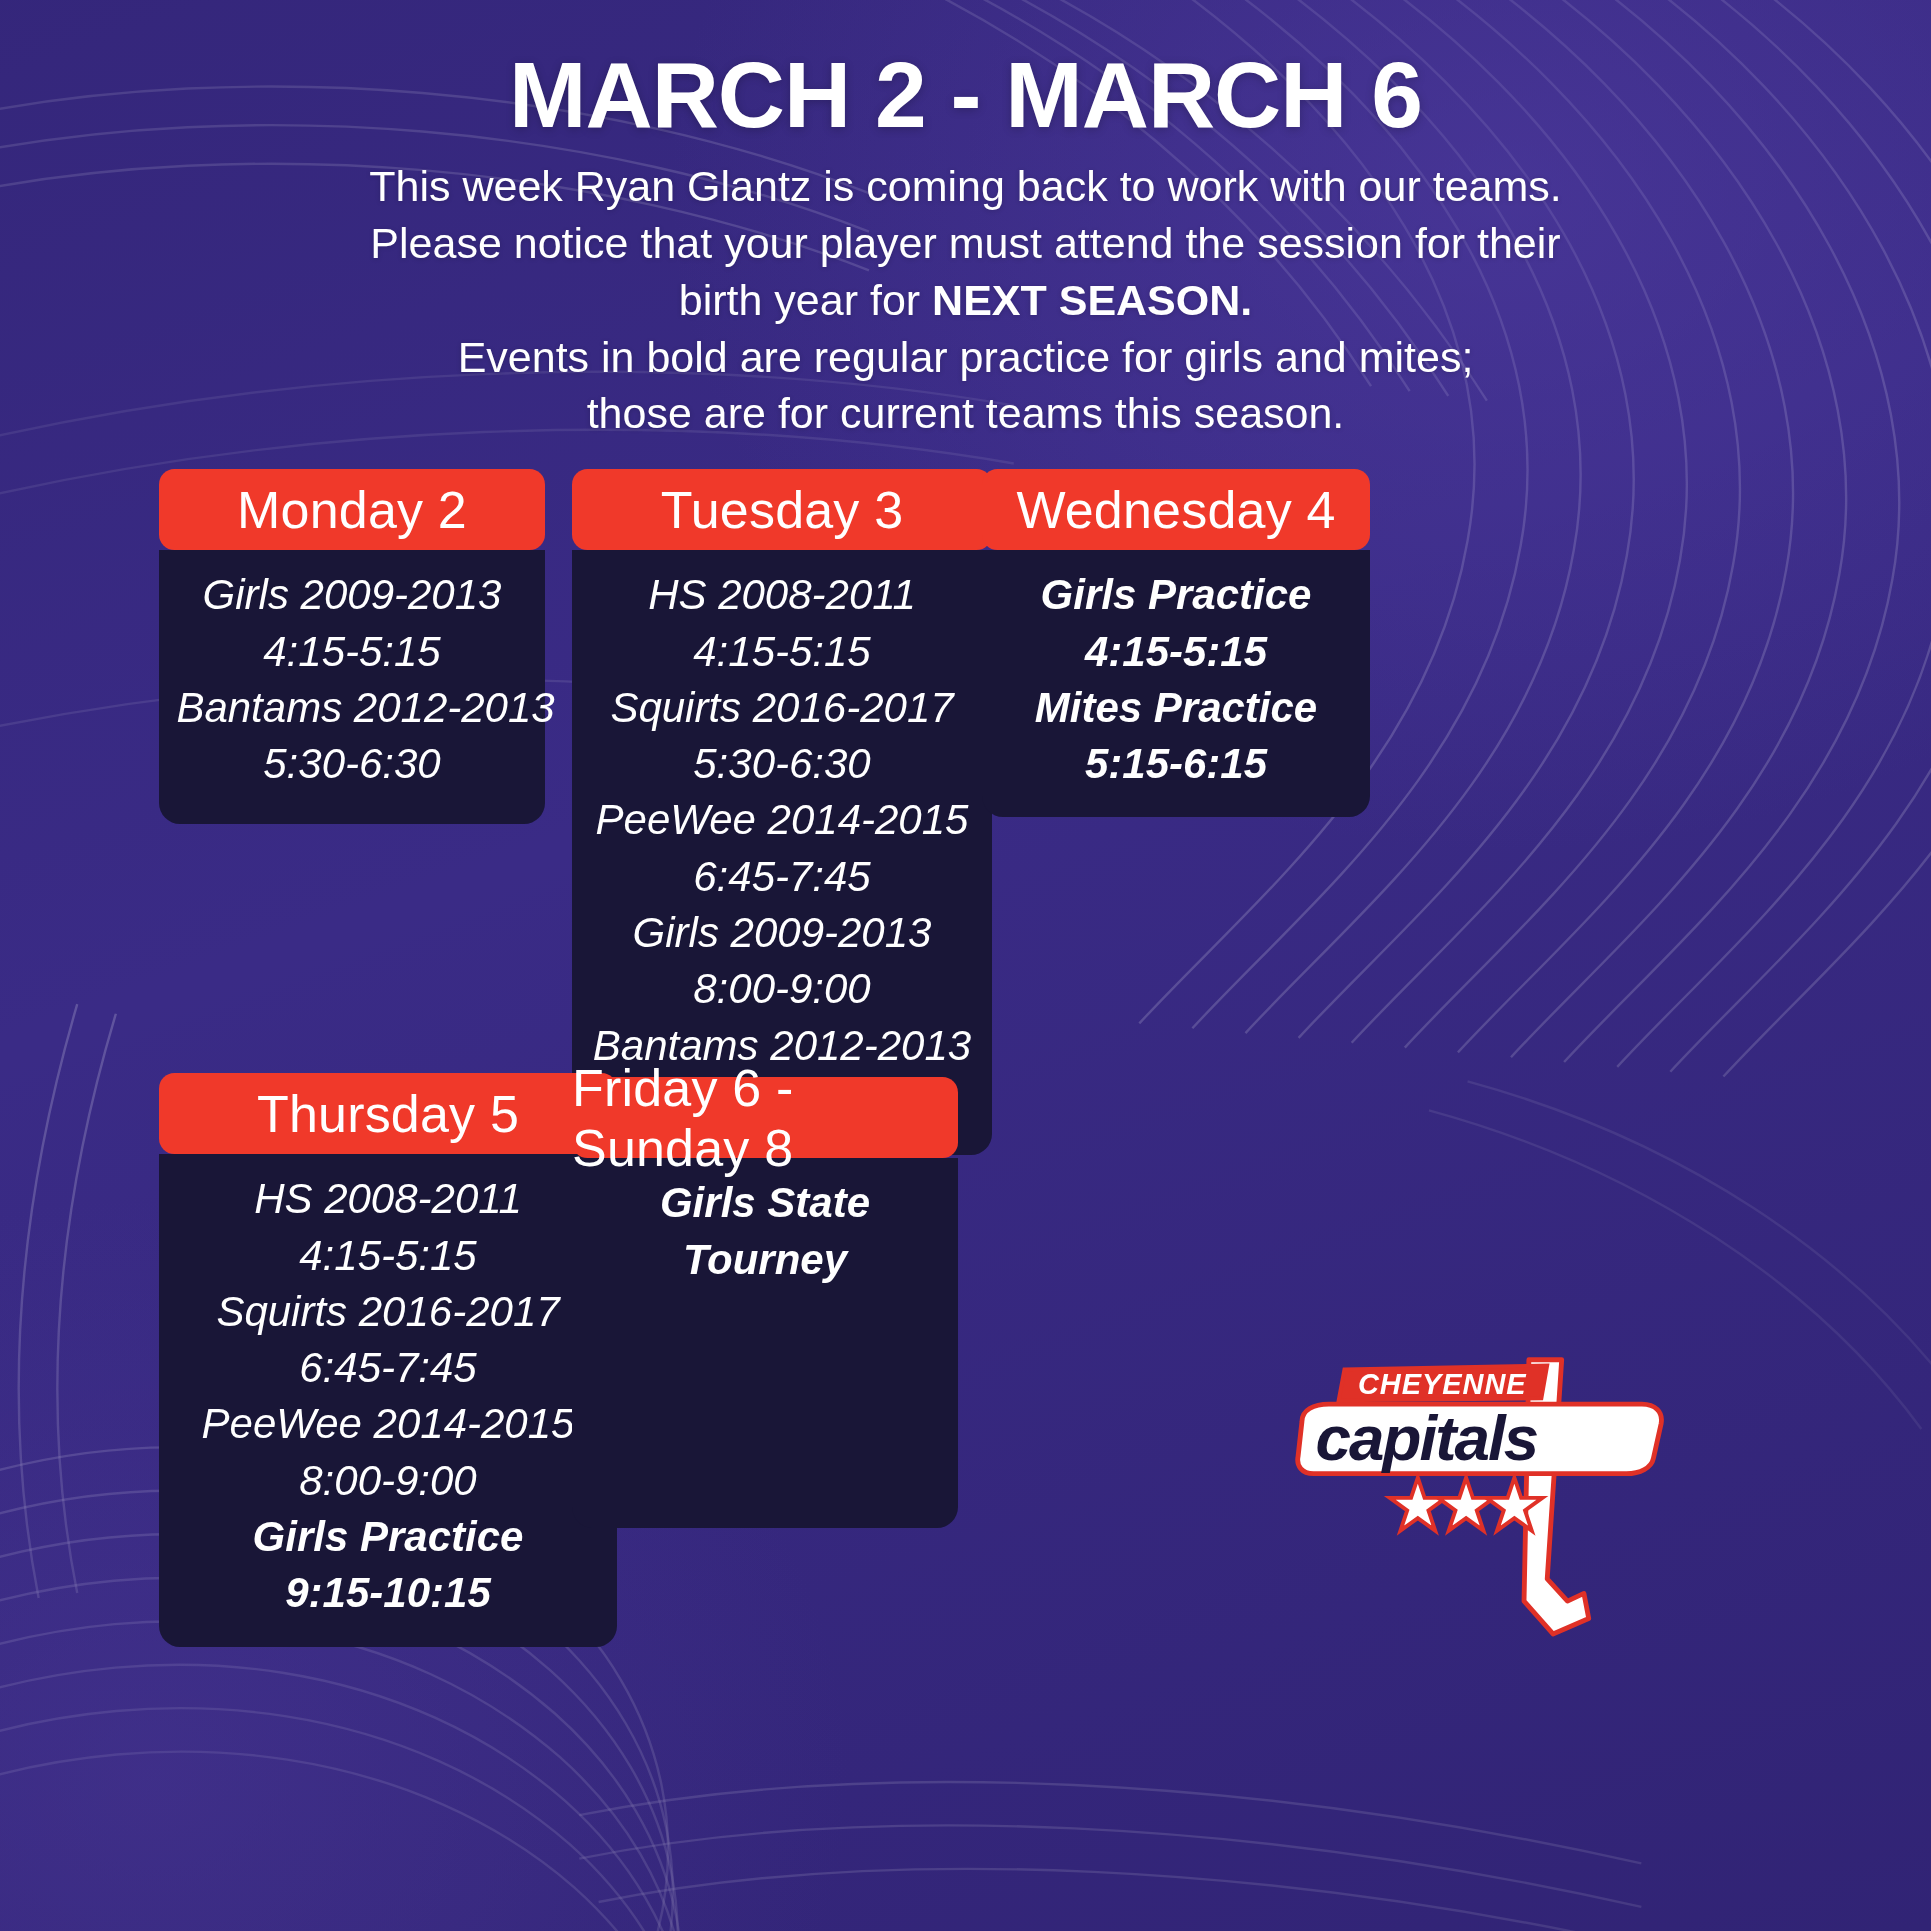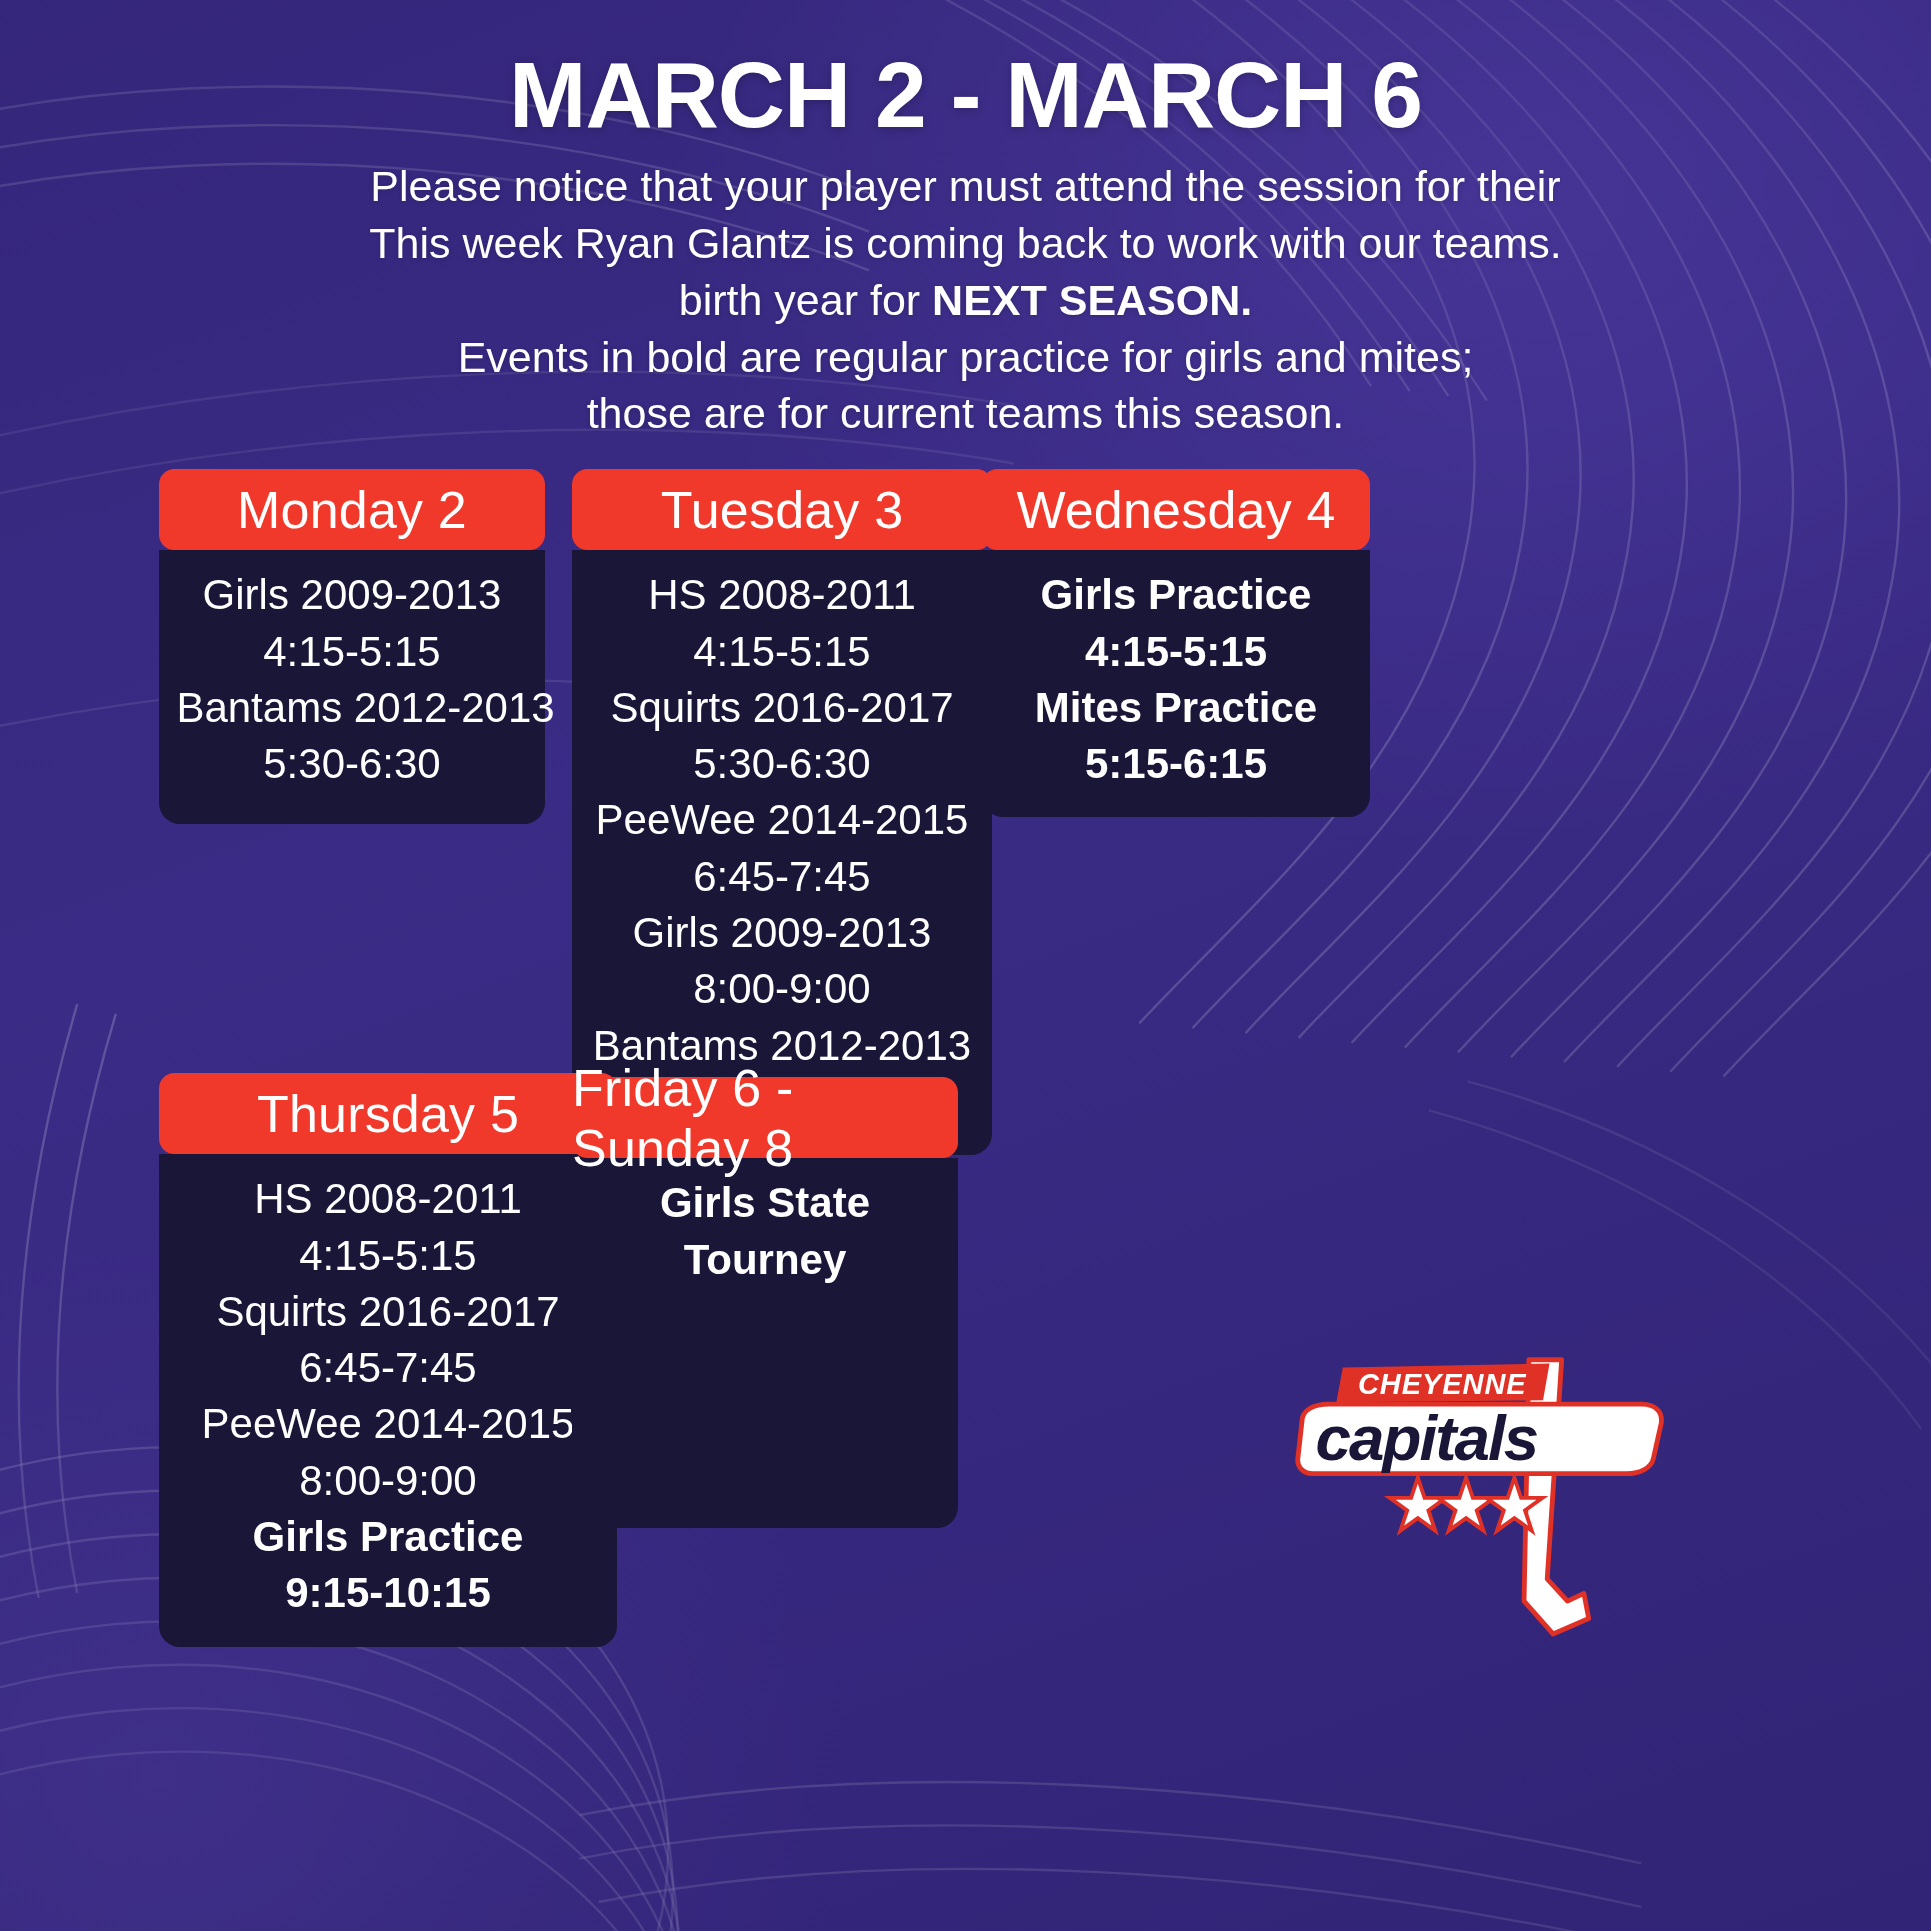--- a/index.html
+++ b/index.html
@@ -57,21 +57,21 @@
   }
   .card-body{
     background:#191637;
     border-radius:0 0 21px 21px;
     padding:17.4px 17.4px 25px 17.4px;
     text-align:center;
     font-size:42px;
     line-height:1.34;
     font-weight:300;
   }
-  .card-body .ln{white-space:nowrap;}
+  .card-body .ln{white-space:nowrap;font-style:italic;}
   .card-body .ln.bold{font-weight:bold;}
 
   
   .col-mon{left:0px;   top:0px;   width:386px;}
   .col-tue{left:413px; top:0px;   width:420px;}
   .col-wed{left:823px; top:0px;   width:388px;}
   .col-thu{left:0px;   top:604px; width:458px;}
   .col-fri{left:413px; top:608px; width:386px;}
 
   .mon-body{min-height:232px;}
@@ -149,22 +149,22 @@
     </g>
   </g>
 </svg>
 <div class="bg-grad"></div>
 
 <div class="content">
 
   <div class="title">MARCH 2 - MARCH 6</div>
 
   <div class="intro">
+    <div>This week Ryan Glantz is coming back to work with our teams.</div>
     <div>Please notice that your player must attend the session for their</div>
-    <div>This week Ryan Glantz is coming back to work with our teams.</div>
     <div><span>birth year for </span><b>NEXT SEASON.</b></div>
     <div>Events  in bold are regular practice for girls and mites;</div>
     <div>those are for current teams this season.</div>
   </div>
 
   <div class="grid">
 
     <div class="card col-mon">
       <div class="card-head">Monday 2</div>
       <div class="card-body mon-body">

